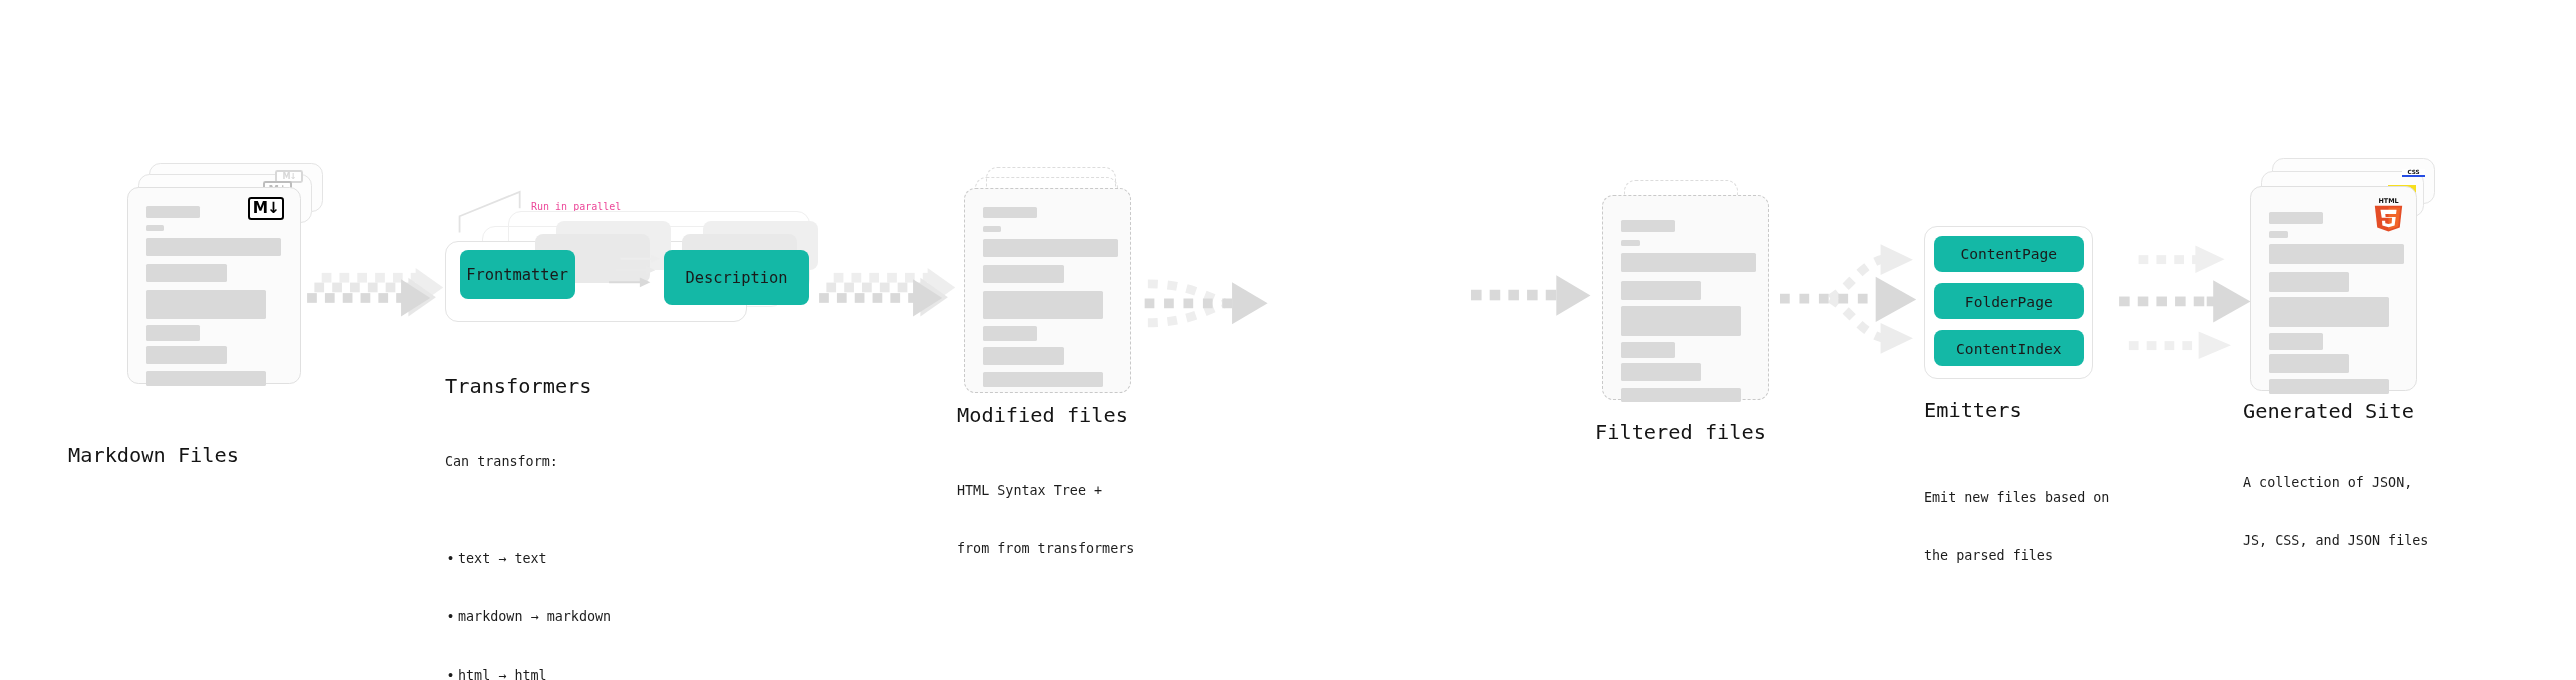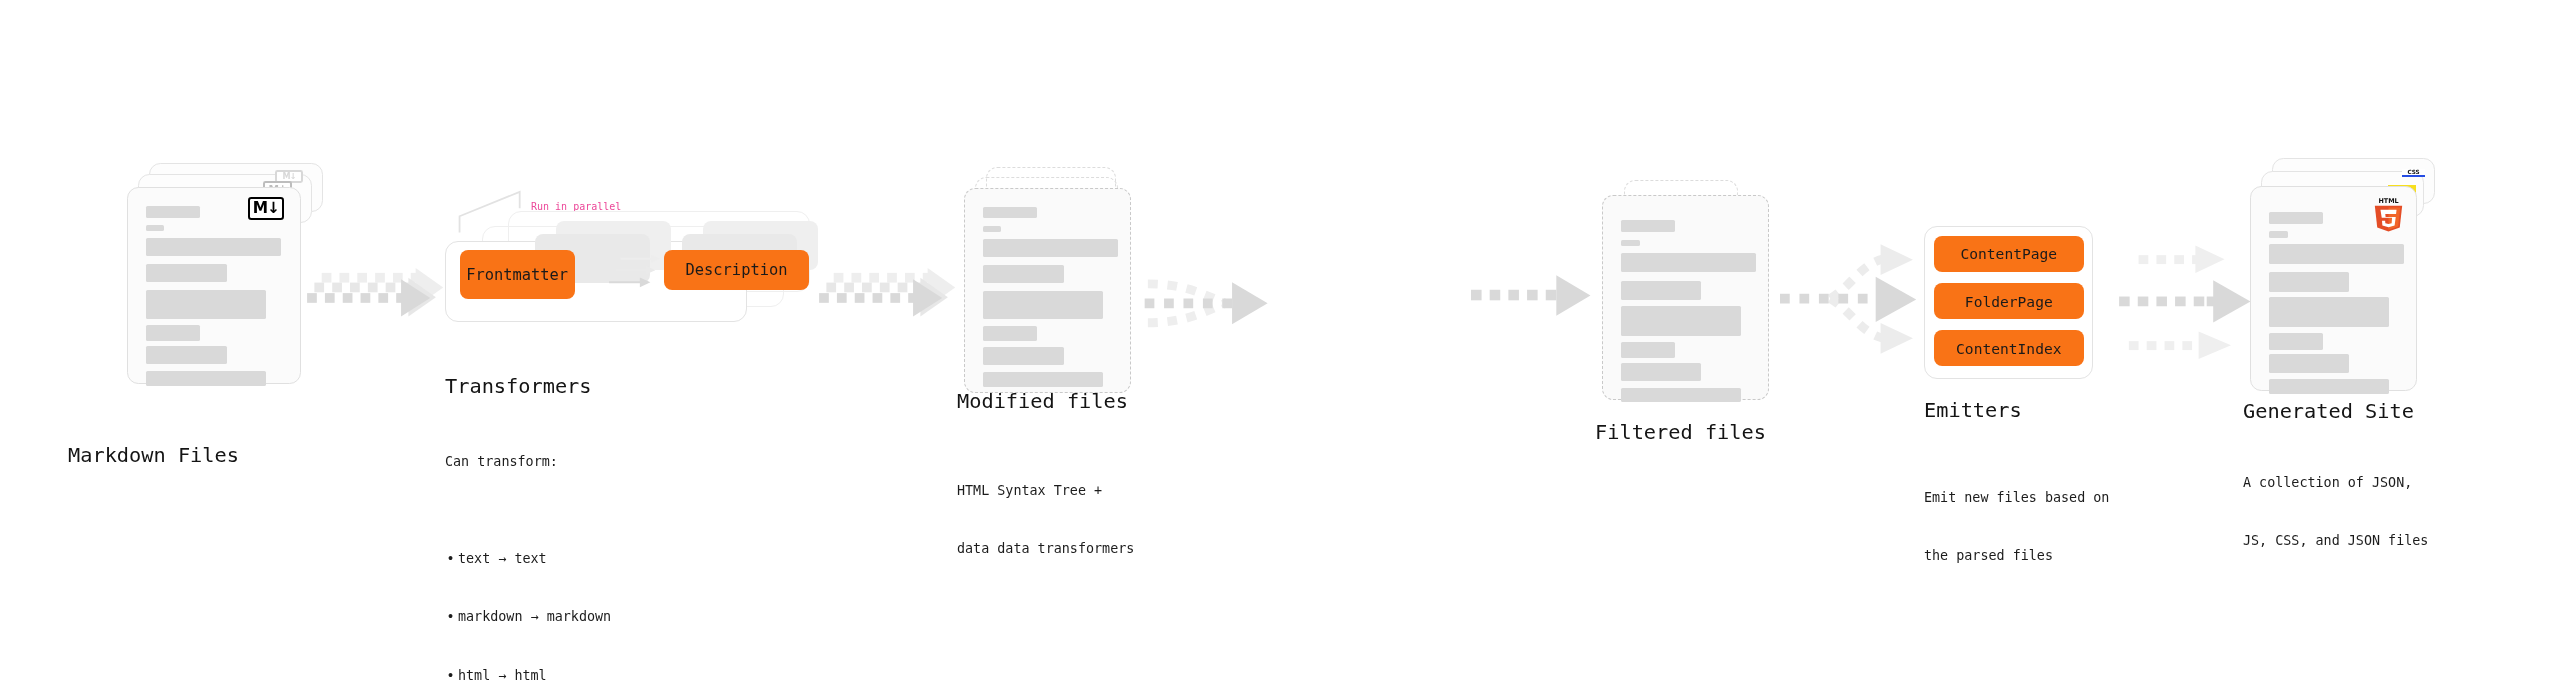--- a/index.html
+++ b/index.html
@@ -101,21 +101,21 @@
     border-radius: 13px;
     background: #ffffff;
   }
   .panel.ghost {
     background: transparent;
     border-color: #efefef;
   }
 
   .chip {
     position: absolute;
-    background: #f97316;
+    background: #14b8a6;
     border-radius: 8.1px;
     display: flex; align-items: center; justify-content: center;
     font-family: "DejaVu Sans Mono", "Liberation Mono", monospace;
     font-size: 15.4px;
     color: #1a1a1a;
     white-space: nowrap;
   }
   .chip.ghost { background: #e9e9e9; color: transparent; }
   .chip.ghost2 { background: #efefef; color: transparent; }
 
@@ -245,21 +245,21 @@
         <path d="M18 22 L58 22"></path>
           <polygon points="56,17 67,22 56,27" fill="#eaeaea" stroke="none"></polygon>
       </g>
       <g stroke="#d9d9d9" stroke-width="2.6" fill="none">
         <path d="M10 37 L50 37"></path>
           <polygon points="48,31 61,37 48,43" fill="#d9d9d9" stroke="none"></polygon>
       </g>
     </svg>
 
     <div class="chip" style="left:14.6px; top:63px; width:115px; height:49px;">Frontmatter</div>
-    <div class="chip" style="left:219px; top:63px; width:145px; height:40px;">Description</div>
+    <div class="chip" style="left:219px; top:63px; width:145px; height:55px;">Description</div>
 
     <div class="caption-title" style="left:0px; top:187px;">Transformers</div>
 
     <div class="caption-sub" style="left:0px; top:226px;">
       <div>Can transform:</div>
       <ul>
         <li>text → text</li>
         <li>markdown → markdown</li>
         <li>html → html</li>
       </ul>
@@ -307,24 +307,24 @@
         <div class="skel" style="left:18px; top:37px;  width:18.7px;  height:5.7px;"></div>
         <div class="skel" style="left:18px; top:50px;  width:135px; height:18px;"></div>
         <div class="skel" style="left:18px; top:76px;  width:81px; height:18px;"></div>
         <div class="skel" style="left:18px; top:102px; width:120px; height:28.4px;"></div>
         <div class="skel" style="left:18px; top:137px; width:54px;  height:15.4px;"></div>
         <div class="skel" style="left:18px; top:158px; width:81px; height:18px;"></div>
         <div class="skel" style="left:18px; top:183px; width:120px; height:14.6px;"></div>
       </div>
     </div>
 
-    <div class="caption-title" style="left:0px; top:222px;">Modified files</div>
+    <div class="caption-title" style="left:0px; top:236px;">Modified files</div>
     <div class="caption-sub" style="left:0px; top:275px;">
       <div>HTML Syntax Tree +</div>
-      <div>data data transformers</div>
+      <div>from from transformers</div>
     </div>
   </div>
 
   <svg class="abs-svg" style="left:1138px; top:258px;" width="146" height="89" viewBox="0 0 180 110">
     <g stroke="#eeeeee" stroke-width="11" stroke-dasharray="12 12" fill="none" stroke-linecap="butt">
       <path d="M12 32 C 60 32, 82 46, 108 56"></path>
       <path d="M12 80 C 60 80, 82 66, 108 56"></path>
     </g>
     <g stroke="#d9d9d9" stroke-width="12" stroke-dasharray="12 12" fill="none">
       <path d="M8 56 L 118 56"></path>

